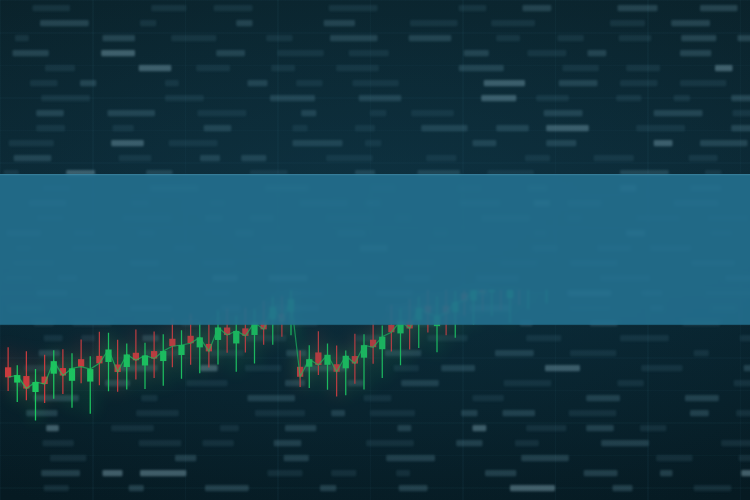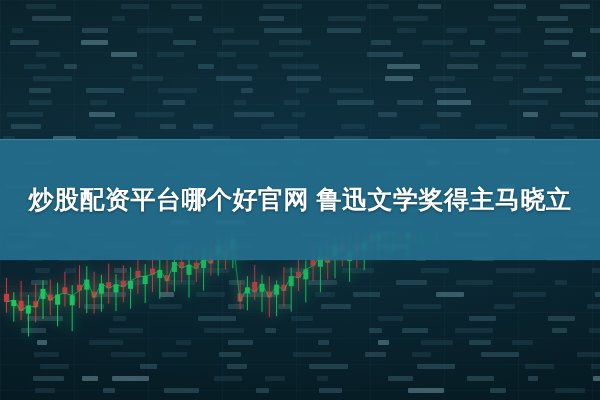--- a/index.html
+++ b/index.html
@@ -693,16 +693,15 @@
       </svg>
   </div>
 
   <div class="bg-vignette"></div>
 
   <div class="band">
     <div class="band-top-edge"></div>
   </div>
 
   <div class="headline">
-    <div class="line line1">炒股配资平台哪个好官网 鲁迅文学奖得主马晓立</div>
   </div>
 
 </div>
 
 </body></html>

